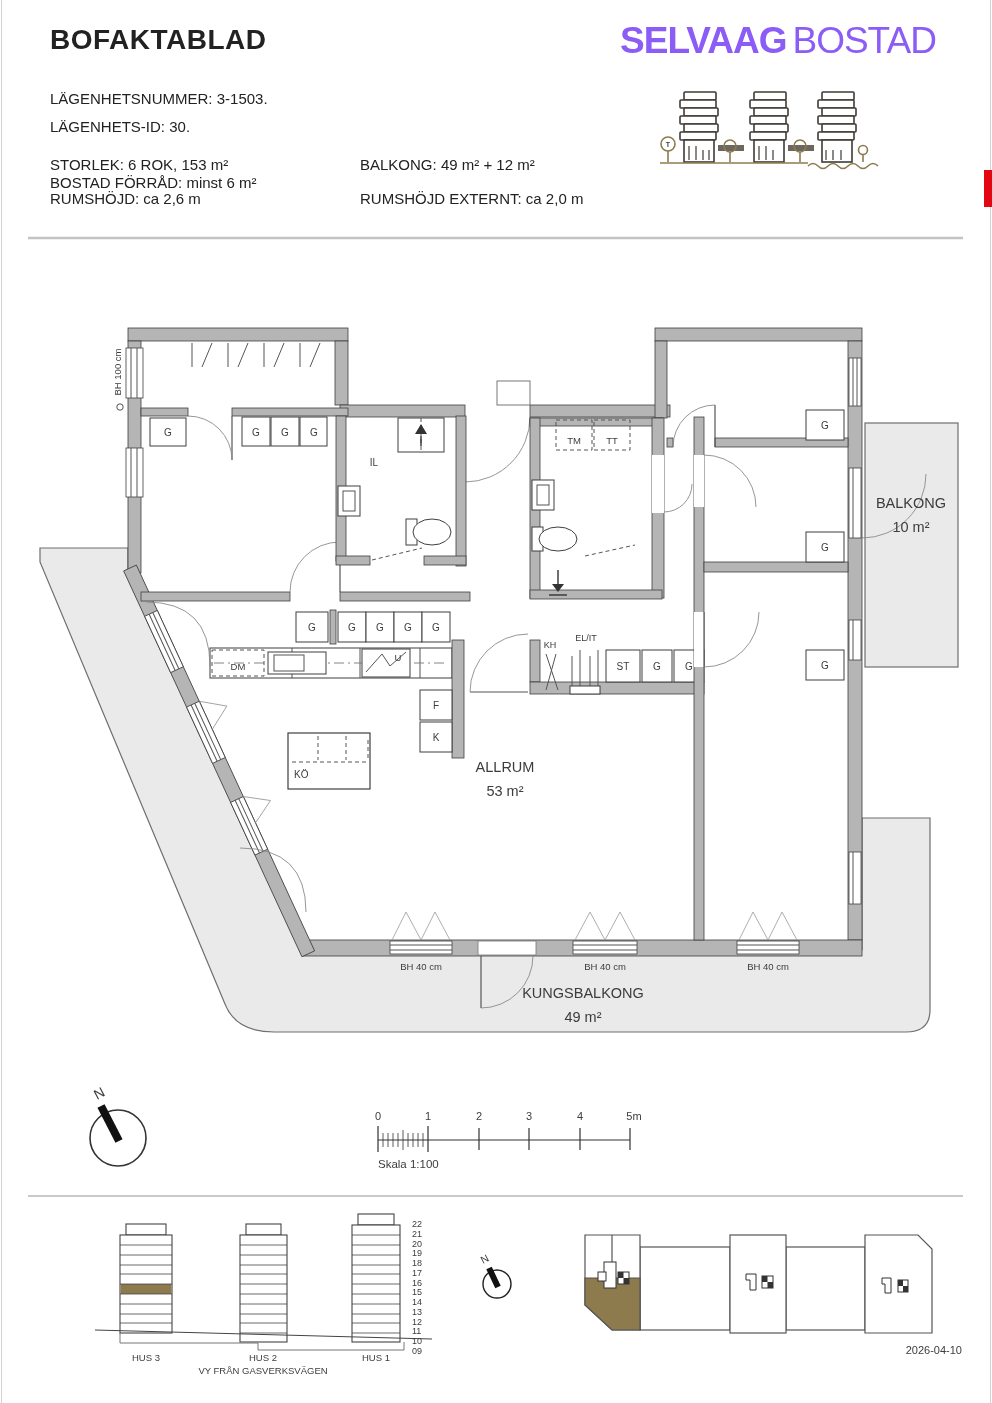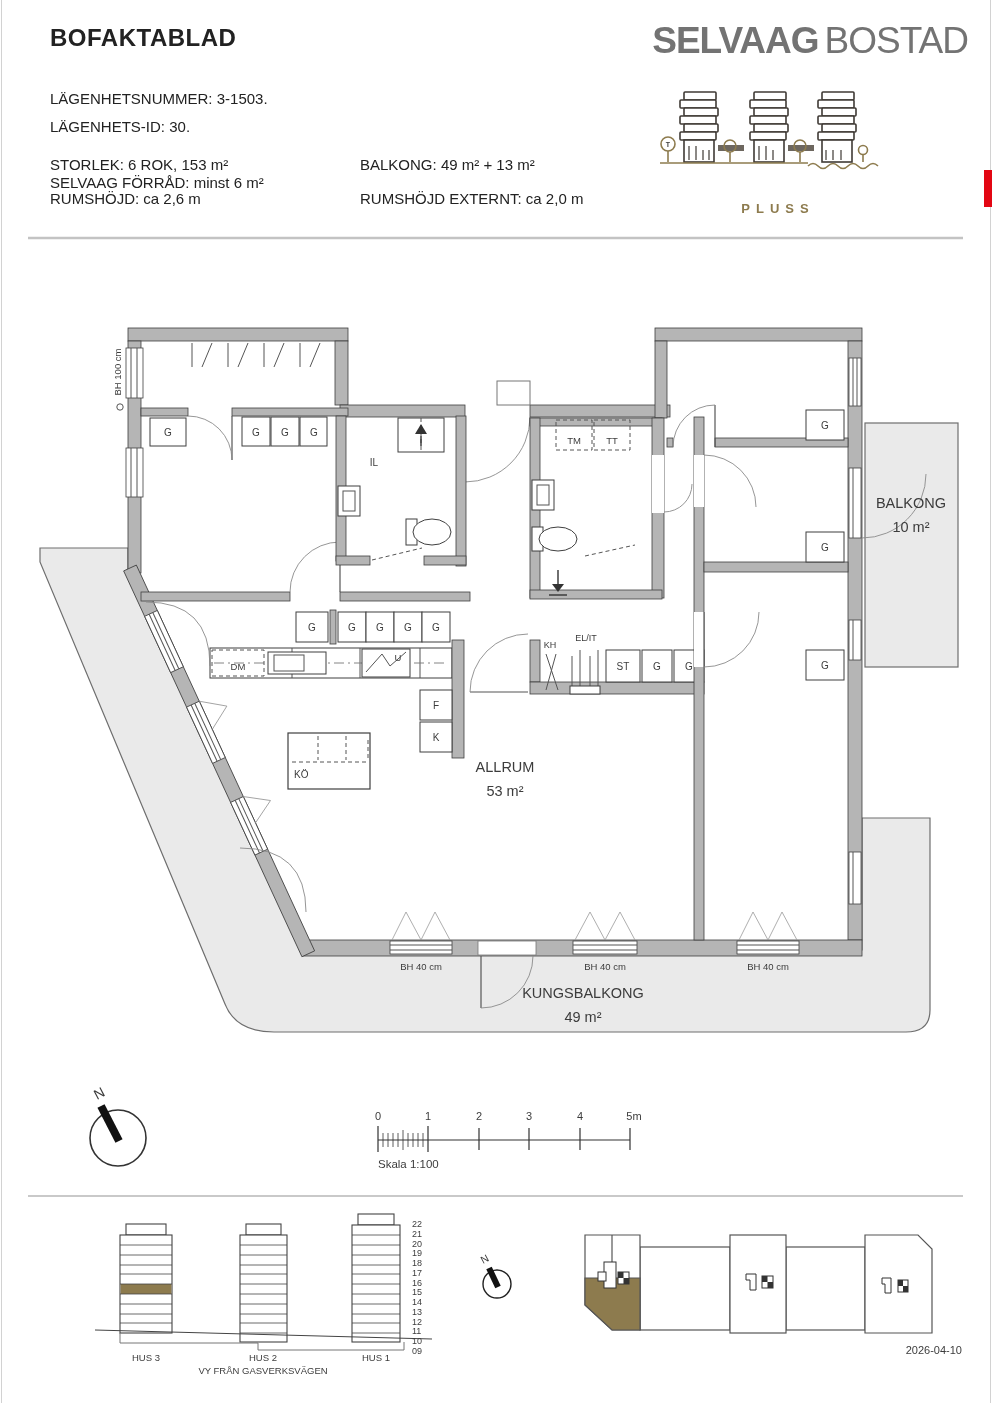--- a/index.html
+++ b/index.html
@@ -1,28 +1,28 @@
 <!DOCTYPE html>
 <html><head>
 <meta charset="utf-8">
 <style>
   html,body{margin:0;padding:0;background:#ffffff;}
   .page{position:relative;width:992px;height:1403px;background:#fff;overflow:hidden;
         font-family:"Liberation Sans",sans-serif;color:#2b2b2b;}
   .page-edge{position:absolute;top:0;width:1px;height:1403px;background:#d2d2d2;}
   .edge-left{left:1px;} .edge-right{left:990px;}
   .hdr{position:absolute;left:0;top:0;width:992px;height:236px;}
-  .hdr-title{position:absolute;left:50px;top:24px;font-size:24px;font-weight:bold;letter-spacing:.5px;color:#222;}
+  .hdr-title{position:absolute;left:50px;top:24px;font-size:28px;font-weight:bold;letter-spacing:.5px;color:#222;}
   .hdr-sub{position:absolute;left:50px;top:66px;font-size:15px;font-weight:bold;color:#222;}
   .row{position:absolute;left:50px;font-size:15px;color:#222;white-space:nowrap;}
   .row b{font-weight:normal;}
   .row .val{font-weight:normal;}
   .col2{position:absolute;left:310px;top:0;white-space:nowrap;}
   .logo{position:absolute;left:588px;top:22px;width:380px;height:200px;text-align:center;}
-  .brand{position:absolute;left:0;top:0;width:380px;text-align:right;font-size:37px;line-height:38px;color:#737373;letter-spacing:-1px;white-space:nowrap;}
+  .brand{position:absolute;left:0;top:0;width:380px;text-align:center;font-size:37px;line-height:38px;color:#8b5cf6;letter-spacing:-1px;white-space:nowrap;}
   .brand .b1{font-weight:bold;}
   .brand .b2{font-weight:normal;margin-left:6px;}
   .towers{position:absolute;left:72px;top:62px;}
   .proj{position:absolute;left:0;top:160px;width:380px;text-align:center;font-size:15px;font-weight:bold;letter-spacing:2.5px;color:#4a443c;}
   .proj2{position:absolute;left:0;top:179px;width:380px;text-align:center;font-size:13px;font-weight:bold;letter-spacing:6px;color:#8d7b4e;}
   .red-tab{position:absolute;left:984px;top:170px;width:8px;height:37px;background:#e30613;}
   svg text{font-family:"Liberation Sans",sans-serif;fill:#3c3c3c;}
   .wall{fill:#b5b5b5;stroke:#3f3f3f;stroke-width:.8;}
   .win{fill:#ffffff;stroke:#3f3f3f;stroke-width:.8;}
   .fix{fill:#ffffff;stroke:#3f3f3f;stroke-width:1;}
@@ -52,25 +52,25 @@
     </div>
     <div class="row" style="top:118px">
       <b>LÄGENHETS-ID:</b>
       <span class="val">30.</span>
     </div>
     <div class="row" style="top:156px;width:640px">
       <b>STORLEK:</b>
       <span class="val">6 ROK, 153 m²</span>
       <span class="col2">
         <b>BALKONG:</b>
-        <span class="val">49 m² + 13 m²</span>
+        <span class="val">49 m² + 12 m²</span>
       </span>
     </div>
     <div class="row" style="top:174px">
-      <b>SELVAAG FÖRRÅD:</b>
+      <b>BOSTAD FÖRRÅD:</b>
       <span class="val">minst 6 m²</span>
     </div>
     <div class="row" style="top:190px;width:640px">
       <b>RUMSHÖJD:</b>
       <span class="val">ca 2,6 m</span>
       <span class="col2">
         <b>RUMSHÖJD EXTERNT:</b>
         <span class="val">ca 2,0 m</span>
       </span>
     </div>
@@ -117,21 +117,20 @@
             <line x1="70" y1="68" x2="70" y2="78"></line>
           <circle cx="140" cy="62" r="6"></circle>
             <line x1="140" y1="68" x2="140" y2="78"></line>
           <circle cx="203" cy="66" r="4.5"></circle>
             <line x1="203" y1="70" x2="203" y2="78"></line>
           <line x1="0" y1="79" x2="148" y2="79"></line>
           <path d="M148,82 q5,-5 10,0 t10,0 t10,0 t10,0 t10,0 t10,0 t10,0"></path>
         </g>
         <text x="8" y="63" font-size="7" fill="#8d7b4e" text-anchor="middle" font-weight="bold">T</text>
       </svg>
-      <div class="proj2">PLUSS</div>
     </div>
   </div>
 
   <div class="red-tab"></div>
 
   <svg width="992" height="1167" viewBox="0 236 992 1167" style="position:absolute;left:0;top:236px">
 
     <line x1="28" y1="238" x2="963" y2="238" stroke="#c3c3c3" stroke-width="2.5"></line>
     <line x1="28" y1="1196" x2="963" y2="1196" stroke="#c9c9c9" stroke-width="2"></line>
 

